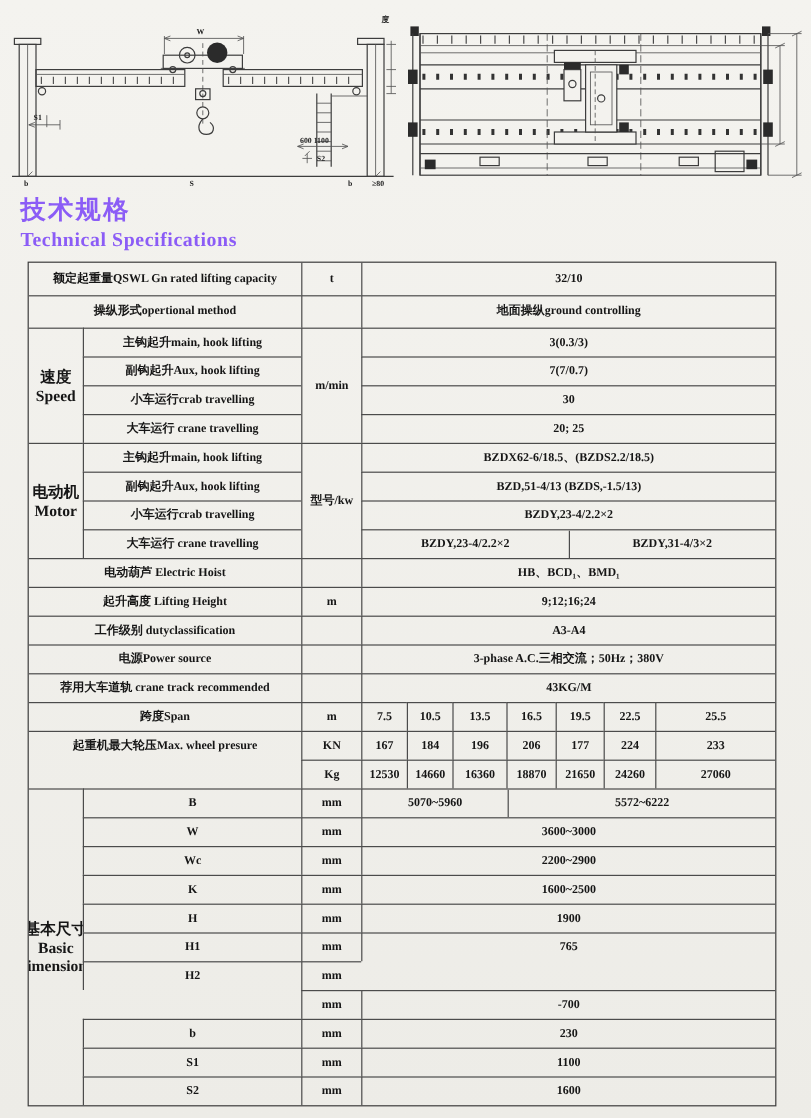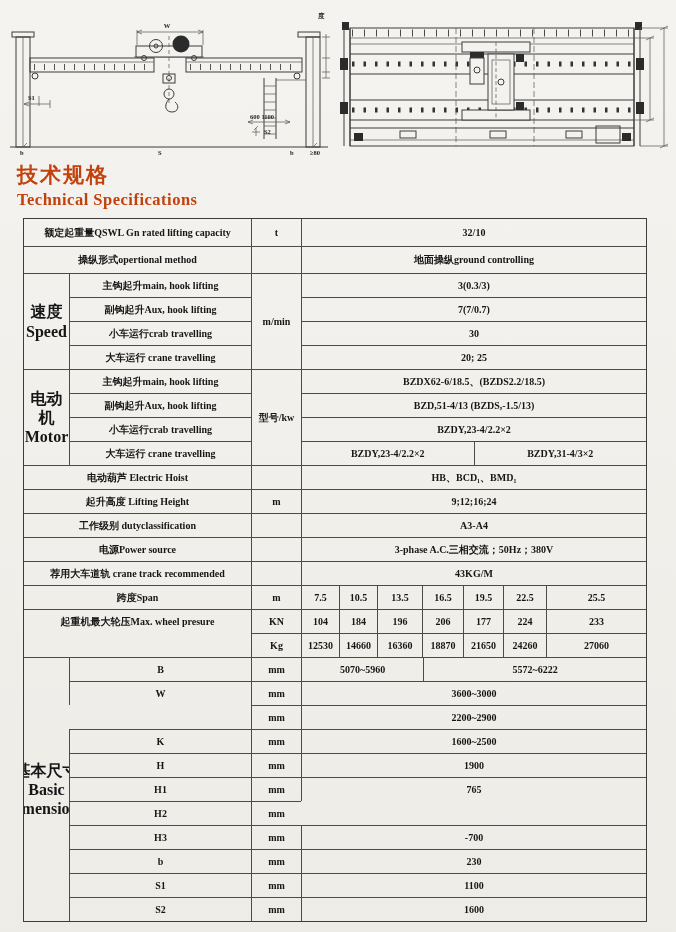--- a/index.html
+++ b/index.html
@@ -2,40 +2,40 @@
 <html><head>
 <meta charset="utf-8">
 <style>
   html,body{margin:0;padding:0;}
   body{
     width:676px;height:932px;position:relative;
     background:linear-gradient(#f4f3ef,#edece7);
     font-family:"Liberation Serif",serif;
     overflow:hidden;
   }
-  .titleblock{position:absolute;left:17px;top:161px;color:#c2410c;}
+  .titleblock{position:absolute;left:17px;top:161px;color:#8b5cf6;}
   .title-zh{font-family:"Liberation Sans",sans-serif;font-weight:bold;font-size:21px;letter-spacing:2px;}
   .title-en{font-family:"Liberation Serif",serif;font-weight:bold;font-size:16.5px;letter-spacing:.5px;margin-top:1px;}
 
   .spec-table{
     position:absolute;left:23px;top:218px;width:622px;height:702px;
     display:grid;
     grid-template-columns:45px 182px 50px 38px 38px 45px 41px 40px 43px 100px;
     grid-template-rows:27px 27px repeat(27,24px);
     border:1.6px solid #3c3c3c;
     box-sizing:content-box;
   }
   .cell{
     display:flex;align-items:center;justify-content:center;text-align:center;
     font-family:"Liberation Serif",serif;font-weight:bold;font-size:10px;color:#161616;
     line-height:1.2;padding:0 2px;box-sizing:border-box;overflow:hidden;
   }
   .bl{border-left:1px solid #4b4b4b;}
   .bt{border-top:1px solid #4b4b4b;}
-  .grp{white-space:pre-line;font-size:16px;}
+  .grp{white-space:pre-line;font-size:13px;}
   .cell.split{padding:0;}
   .split{display:flex;width:100%;height:100%;align-items:stretch;}
   .split>div{flex:1;display:flex;align-items:center;justify-content:center;border-left:1px solid #4b4b4b;font:inherit;}
   .split>div:first-child{border-left:none;}
   .split>.w35{flex:0 0 35.2%;}
 
   svg .st{stroke:#3d3d3d;fill:none;stroke-width:1;}
   svg .thin{stroke:#555;stroke-width:.7;fill:none;}
   svg .dark{fill:#2b2b2b;stroke:none;}
   svg .paper{fill:#f3f2ee;stroke:#3d3d3d;stroke-width:1;}
@@ -239,21 +239,21 @@
   <div class="cell bl bt" style="grid-area:16/4/17/5">7.5</div>
   <div class="cell bl bt" style="grid-area:16/5/17/6">10.5</div>
   <div class="cell bl bt" style="grid-area:16/6/17/7">13.5</div>
   <div class="cell bl bt" style="grid-area:16/7/17/8">16.5</div>
   <div class="cell bl bt" style="grid-area:16/8/17/9">19.5</div>
   <div class="cell bl bt" style="grid-area:16/9/17/10">22.5</div>
   <div class="cell bl bt" style="grid-area:16/10/17/11">25.5</div>
 
   <div class="cell bt" style="grid-area:17/1/18/3">起重机最大轮压Max. wheel presure</div>
   <div class="cell bl bt" style="grid-area:17/3/18/4">KN</div>
-  <div class="cell bl bt" style="grid-area:17/4/18/5">104</div>
+  <div class="cell bl bt" style="grid-area:17/4/18/5">167</div>
   <div class="cell bl bt" style="grid-area:17/5/18/6">184</div>
   <div class="cell bl bt" style="grid-area:17/6/18/7">196</div>
   <div class="cell bl bt" style="grid-area:17/7/18/8">206</div>
   <div class="cell bl bt" style="grid-area:17/8/18/9">177</div>
   <div class="cell bl bt" style="grid-area:17/9/18/10">224</div>
   <div class="cell bl bt" style="grid-area:17/10/18/11">233</div>
 
   <div class="cell bl bt" style="grid-area:18/3/19/4">Kg</div>
   <div class="cell bl bt" style="grid-area:18/4/19/5">12530</div>
   <div class="cell bl bt" style="grid-area:18/5/19/6">14660</div>
@@ -271,39 +271,39 @@
   <div class="cell bl bt" style="grid-area:19/3/20/4">mm</div>
   <div class="cell bl bt split" style="grid-area:19/4/20/11">
     <div class="w35">5070~5960</div>
     <div>5572~6222</div>
   </div>
 
   <div class="cell bl bt" style="grid-area:20/2/21/3">W</div>
   <div class="cell bl bt" style="grid-area:20/3/21/4">mm</div>
   <div class="cell bl bt" style="grid-area:20/4/21/11">3600~3000</div>
 
+  <div class="cell bl bt" style="grid-area:21/2/22/3">Wc</div>
   <div class="cell bl bt" style="grid-area:21/3/22/4">mm</div>
   <div class="cell bl bt" style="grid-area:21/4/22/11">2200~2900</div>
 
   <div class="cell bl bt" style="grid-area:22/2/23/3">K</div>
   <div class="cell bl bt" style="grid-area:22/3/23/4">mm</div>
   <div class="cell bl bt" style="grid-area:22/4/23/11">1600~2500</div>
 
   <div class="cell bl bt" style="grid-area:23/2/24/3">H</div>
   <div class="cell bl bt" style="grid-area:23/3/24/4">mm</div>
   <div class="cell bl bt" style="grid-area:23/4/24/11">1900</div>
 
   <div class="cell bl bt" style="grid-area:24/2/25/3">H1</div>
   <div class="cell bl bt" style="grid-area:24/3/25/4">mm</div>
   <div class="cell bl bt" style="grid-area:24/4/25/11">765</div>
 
   <div class="cell bl bt" style="grid-area:25/2/26/3">H2</div>
   <div class="cell bl bt" style="grid-area:25/3/26/4">mm</div>
 
-  <div class="cell bl bt" style="grid-area:26/2/27/3">H3</div>
   <div class="cell bl bt" style="grid-area:26/3/27/4">mm</div>
   <div class="cell bl bt" style="grid-area:26/4/27/11">-700</div>
 
   <div class="cell bl bt" style="grid-area:27/2/28/3">b</div>
   <div class="cell bl bt" style="grid-area:27/3/28/4">mm</div>
   <div class="cell bl bt" style="grid-area:27/4/28/11">230</div>
 
   <div class="cell bl bt" style="grid-area:28/2/29/3">S1</div>
   <div class="cell bl bt" style="grid-area:28/3/29/4">mm</div>
   <div class="cell bl bt" style="grid-area:28/4/29/11">1100</div>

